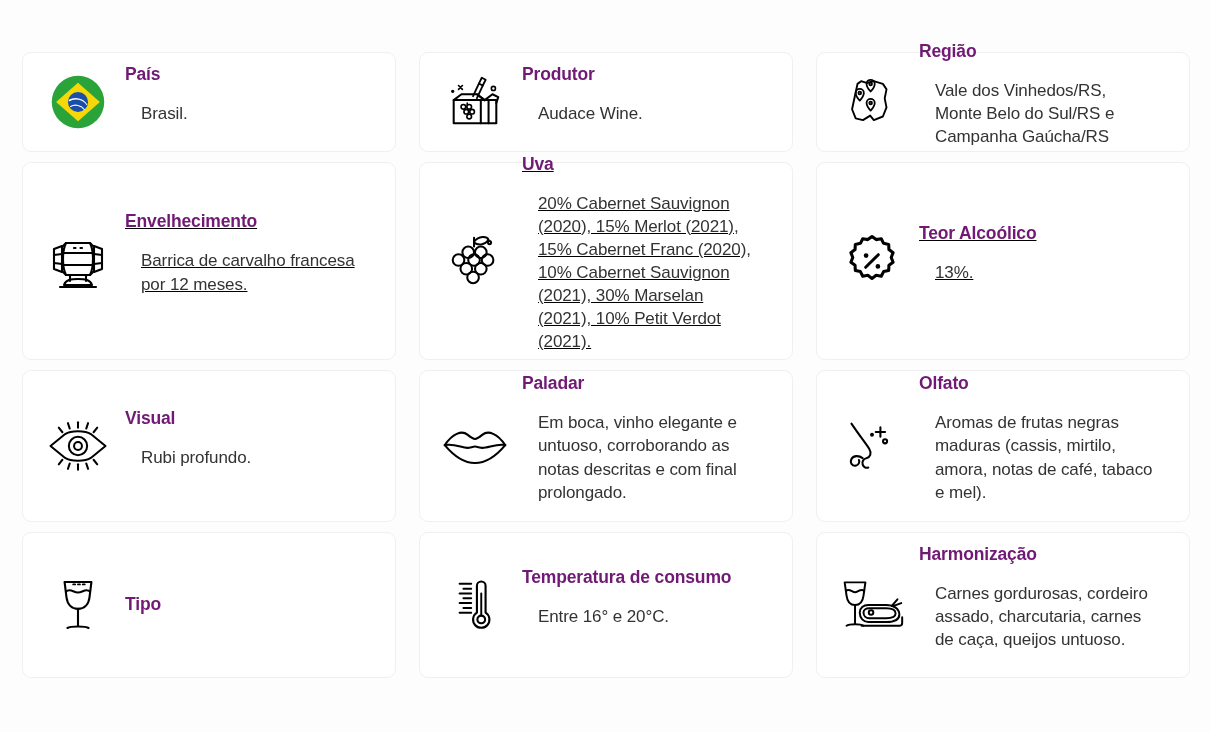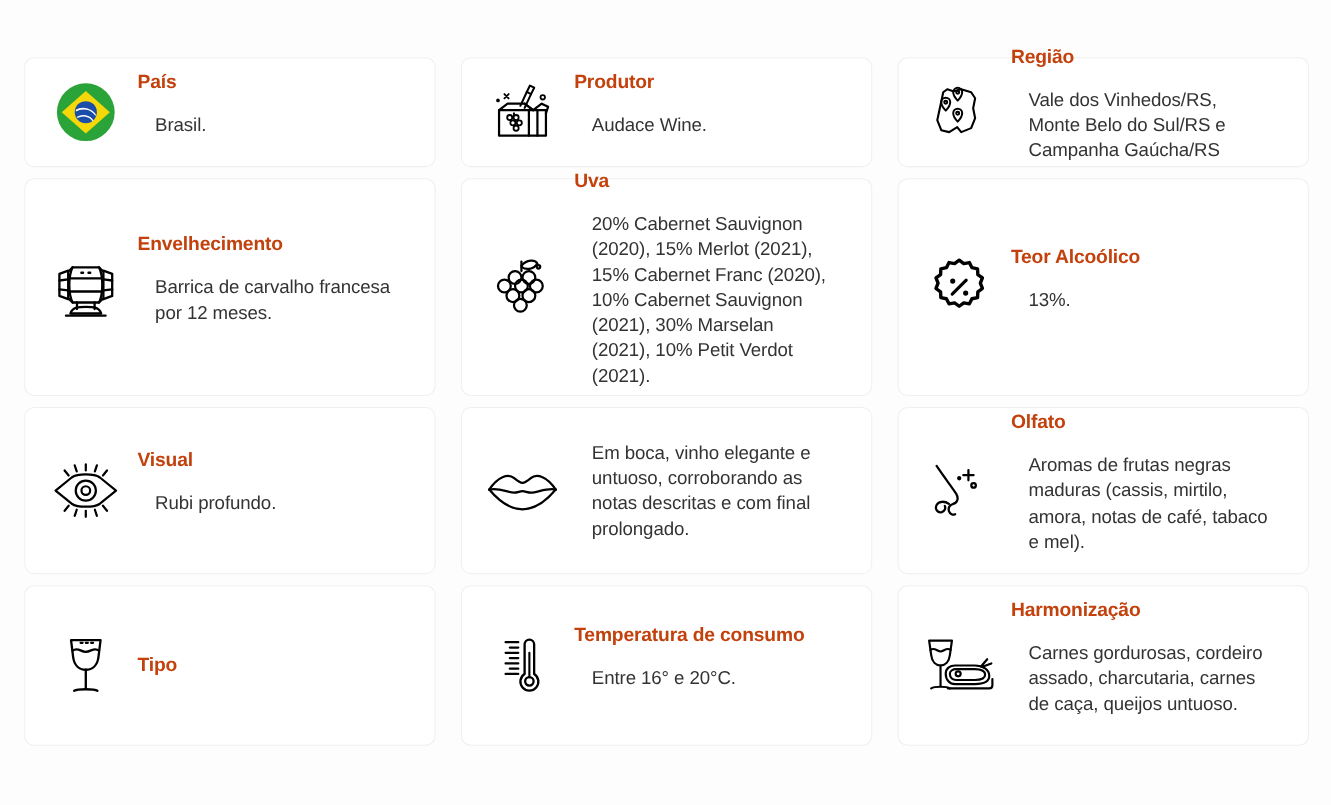--- a/index.html
+++ b/index.html
@@ -29,21 +29,21 @@
     background: #ffffff;
     border: 1px solid #f0f0f0;
     border-radius: 9px;
     box-sizing: border-box;
     display: flex;
     align-items: center;
     padding: 10px 16px 10px 18px;
   }
 
   .row1 .card { height: 100px; }
-  .row2 .card { height: 198px; }
+  .row2 .card { height: 198px; text-decoration: underline; }
   .row3 .card { height: 152px; }
   .row4 .card { height: 146px; justify-content: center; }
 
   
   .rowwrap { display: contents; }
 
   .icon-box {
     flex: 0 0 auto;
     width: 74px;
     height: 74px;
@@ -55,21 +55,21 @@
   .icon-box svg { display: block; }
 
   .text-box {
     flex: 1 1 auto;
     min-width: 0;
   }
 
   .card-title {
     font-size: 17.5px;
     font-weight: bold;
-    color: #c2410c;
+    color: #701a75;
     line-height: 1.32;
     letter-spacing: -0.15px;
     margin: 0 0 1px 0;
   }
 
   .card-desc {
     font-size: 17px;
     font-weight: 400;
     color: #333333;
     line-height: 1.36;
@@ -265,20 +265,21 @@
 
     <div class="card">
       <div class="icon-box">
         <svg class="icon-lips" viewBox="0 0 72 54" fill="none" stroke="#000" stroke-width="2.2" stroke-linecap="round" stroke-linejoin="round">
           <path d="M4 26 C12 14 22 10 28 15 C31 17.5 33.5 19.5 36 19.5 C38.5 19.5 41 17.5 44 15 C50 10 60 14 68 26"></path>
           <path d="M4 26 C14 24 22 29 28 29 C31 29 33.5 27.5 36 27.5 C38.5 27.5 41 29 44 29 C50 29 60 24 68 26"></path>
           <path d="M4 26 C14 38 24 45 36 45 C48 45 58 38 68 26"></path>
         </svg>
       </div>
       <div class="text-box">
+        <p class="card-title">Paladar</p>
         <p class="card-desc">Em boca, vinho elegante e untuoso, corroborando as notas descritas e com final prolongado.</p>
       </div>
     </div>
 
     <div class="card">
       <div class="icon-box">
         <svg class="icon-nose" viewBox="0 0 60 64" fill="none" stroke="#000" stroke-width="2.2" stroke-linecap="round" stroke-linejoin="round">
           <path d="M8 8 C16 20 24 30 27 35 C30 40 28 44 24 45 C21 46 19 48 20 52 C21 55 24 56 26 55"></path>
           <path d="M20 45 C16 42 10 42 8 46 C6 50 9 54 13 53 C16 52 17 49 16 47"></path>
           <g stroke-width="2.2">

